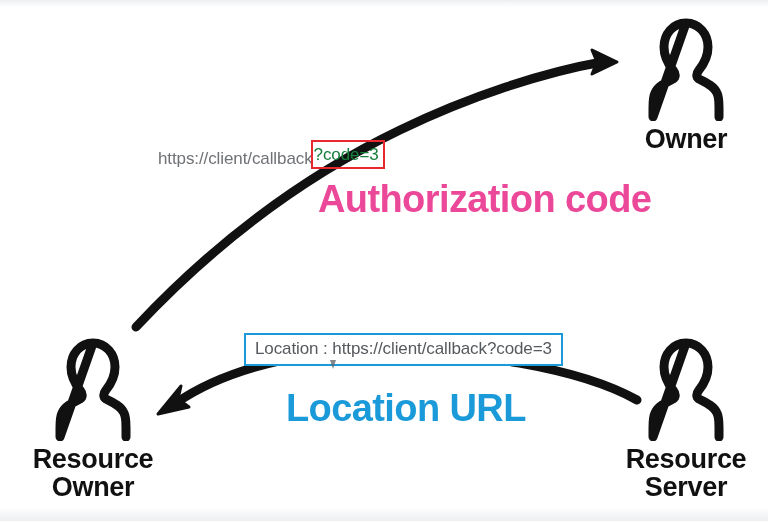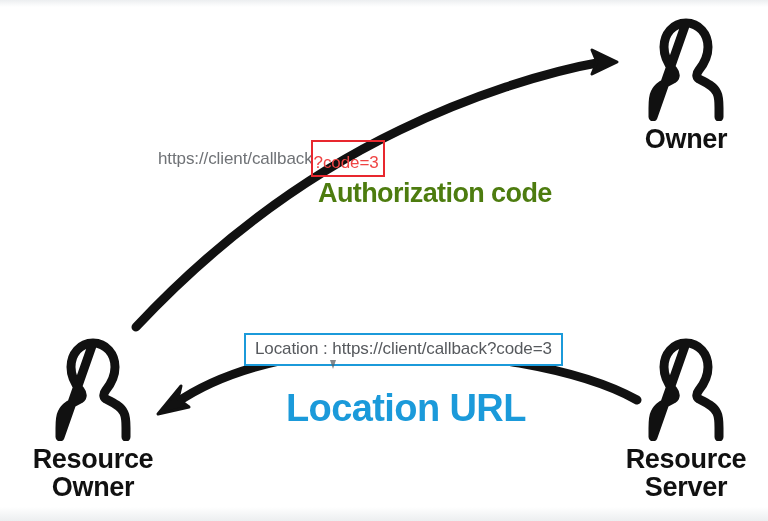--- a/index.html
+++ b/index.html
@@ -65,49 +65,49 @@
   #actor-client      { left: 618px; top: 16px;  width: 136px; }
   #actor-owner       { left: 22px;  top: 336px; width: 142px; }
   #actor-server      { left: 612px; top: 336px; width: 148px; }
 
   
   #url-caption {
     position: absolute;
     left: 158px;
     top: 140px;
     display: flex;
-    align-items: center;
+    align-items: flex-end;
     white-space: nowrap;
   }
   #url-caption .url-plain {
     font-size: 17px;
     color: #6f7276;
     letter-spacing: -0.1px;
   }
   #url-caption .url-highlight {
     font-size: 17px;
-    color: #ef4444;
+    color: #15803d;
     letter-spacing: -0.1px;
     border: 2px solid #e8272e;
-    padding: 11px 4px 2px 1px;
+    padding: 3px 4px 2px 1px;
     margin-left: -2px;
     background: transparent;
   }
 
   
   .heading {
     position: absolute;
     font-weight: bold;
     white-space: nowrap;
   }
   #heading-auth-code {
     left: 318px;
     top: 178px;
-    font-size: 27px;
-    color: #4d7c0f;
+    font-size: 38px;
+    color: #ec4899;
     letter-spacing: -0.6px;
   }
   #heading-redirect-url {
     left: 286px;
     top: 387px;
     font-size: 38px;
     color: #1b9ada;
     letter-spacing: -0.6px;
   }
 

